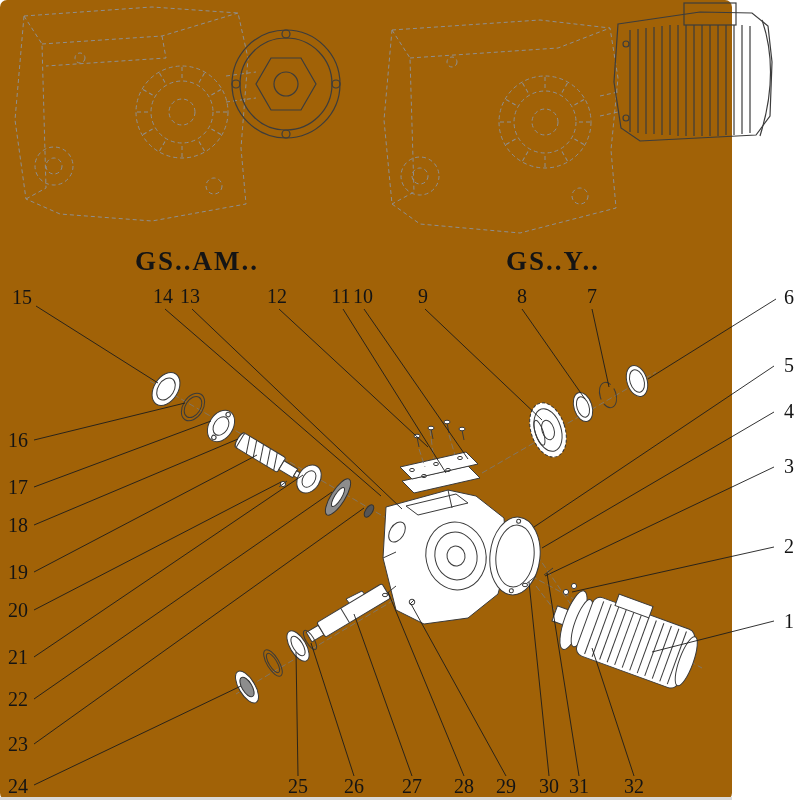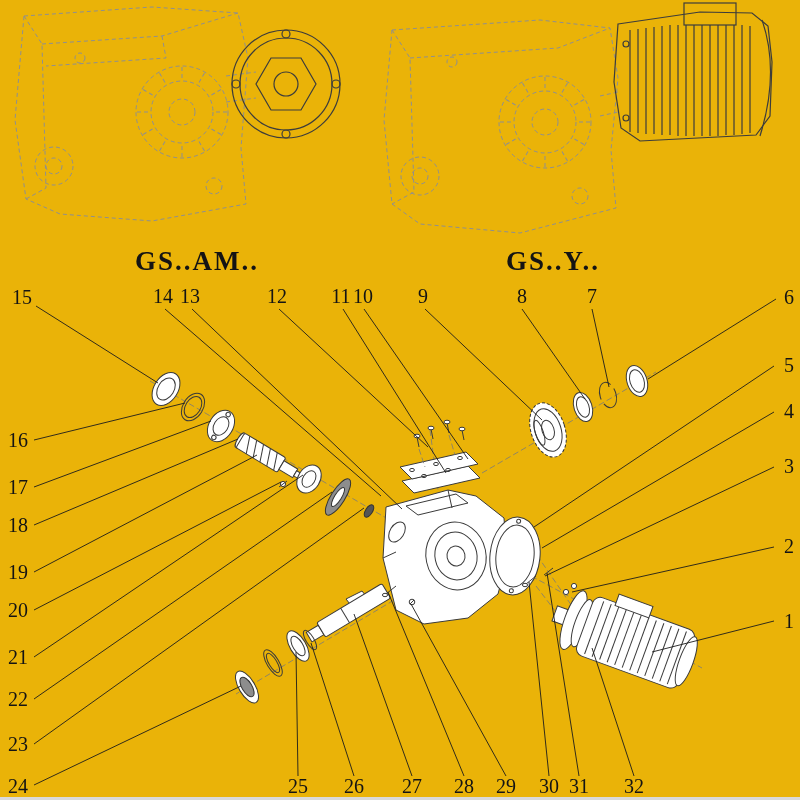--- a/index.html
+++ b/index.html
@@ -1,16 +1,16 @@
 <!DOCTYPE html>
 <html><head>
 <meta charset="utf-8">
 <style>
   html,body{margin:0;padding:0;background:#fff;overflow:hidden;}
-  .page{position:relative;width:800px;height:800px;background:#eab308;}
+  .page{position:relative;width:732px;height:800px;background:#a16207;border-radius:7px;}
   svg{display:block;}
   .variant-label{font-family:"Liberation Serif",serif;font-size:27px;font-weight:bold;letter-spacing:2px;fill:#141414;}
   .callout{font-family:"Liberation Serif",serif;font-size:20px;fill:#141414;}
   .dashed-art{stroke:#8f8f8f;fill:none;stroke-width:1;stroke-dasharray:4 3;}
   .solid-art{stroke:#3c3c3c;fill:none;stroke-width:1.2;}
   .part{stroke:#3a3a3a;fill:#fff;stroke-width:1;}
   .partline{stroke:#3a3a3a;fill:none;stroke-width:1;}
   .axis{stroke:#7a7a7a;stroke-width:0.8;stroke-dasharray:6 3;fill:none;}
   .leader{stroke:#1c1c1c;stroke-width:0.9;}
   .bottom-edge{position:absolute;left:0;right:0;bottom:0;height:3px;background:#d9d9d9;}

